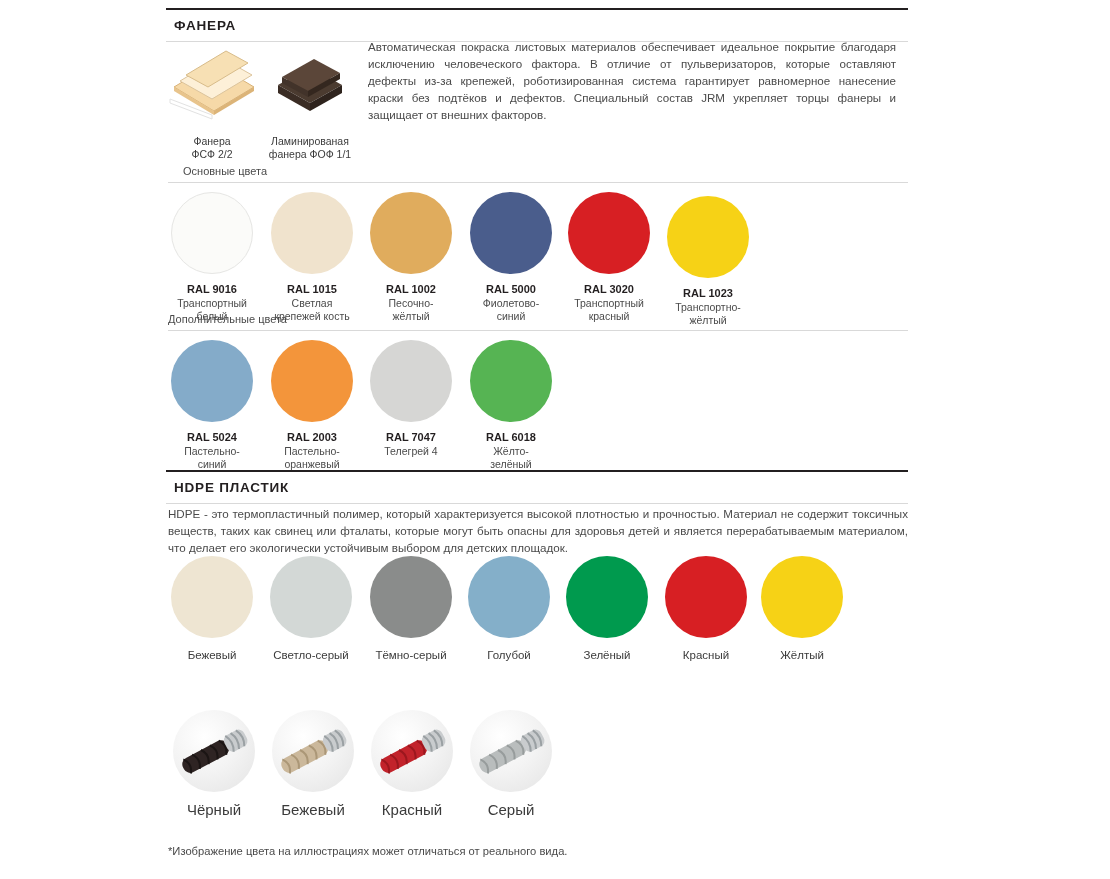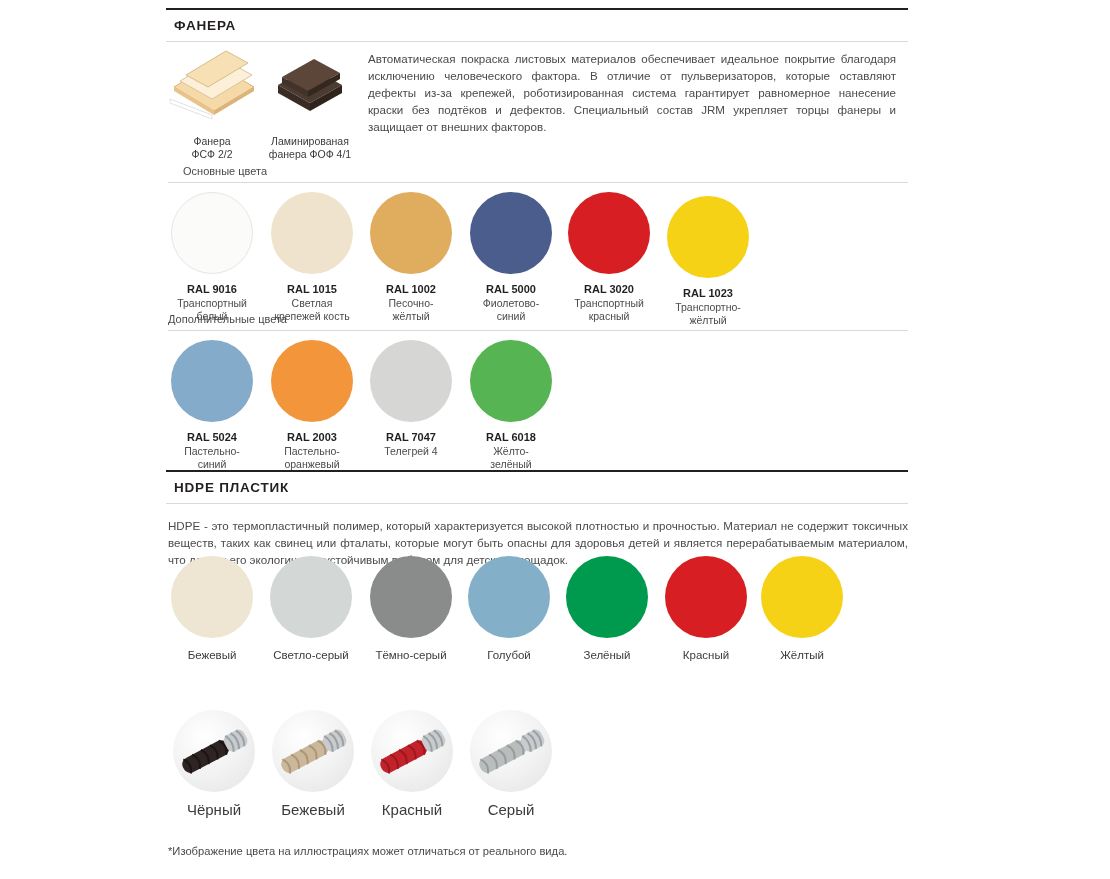--- a/index.html
+++ b/index.html
@@ -32,21 +32,20 @@
     color: #231f20;
   }
 
   
   .para {
     position: absolute;
     font-size: 11.6px;
     line-height: 17px;
     color: #4a4a4a;
     text-align: justify;
-    margin-top: 12px;
   }
 
   
   .group-label {
     position: absolute;
     font-size: 11px;
     color: #4a4a4a;
   }
   .divider {
     position: absolute;
@@ -153,21 +152,21 @@
       <g transform="translate(18,10)">
         <polygon points="2,30 34,12 66,30 34,48" fill="#4b3b30"></polygon>
         <polygon points="2,30 34,48 34,56 2,38" fill="#3a2c24"></polygon>
         <polygon points="34,48 66,30 66,38 34,56" fill="#2e231d"></polygon>
         <polygon points="6,22 38,4 64,18 32,36" fill="#5b4639"></polygon>
         <polygon points="6,22 32,36 32,42 6,28" fill="#42332a"></polygon>
         <polygon points="32,36 64,18 64,24 32,42" fill="#34271f"></polygon>
       </g>
     </svg>
     <div class="cap" style="white-space:pre-line;">Ламинированая
-фанера ФОФ 4/1</div>
+фанера ФОФ 1/1</div>
   </div>
 
   <div class="para" style="left:368px; top:38px; width:528px;">Автоматическая покраска листовых материалов обеспечивает идеальное покрытие благодаря исключению человеческого фактора. В отличие от пульверизаторов, которые оставляют дефекты из-за крепежей, роботизированная система гарантирует равномерное нанесение краски без подтёков и дефектов. Специальный состав JRM укрепляет торцы фанеры и защищает от внешних факторов.</div>
 
   <div class="group-label" style="left:168px; top:165px;margin-left:15px;">Основные цвета</div>
   <div class="divider" style="left:168px; top:182px; width:740px;"></div>
 
   <div class="swatch" style="left:162px; top:192px;">
     <div class="circle" style="background:#fbfbf9; border:1px solid #e6e6e4;"></div>
     <div class="code">RAL 9016</div>

